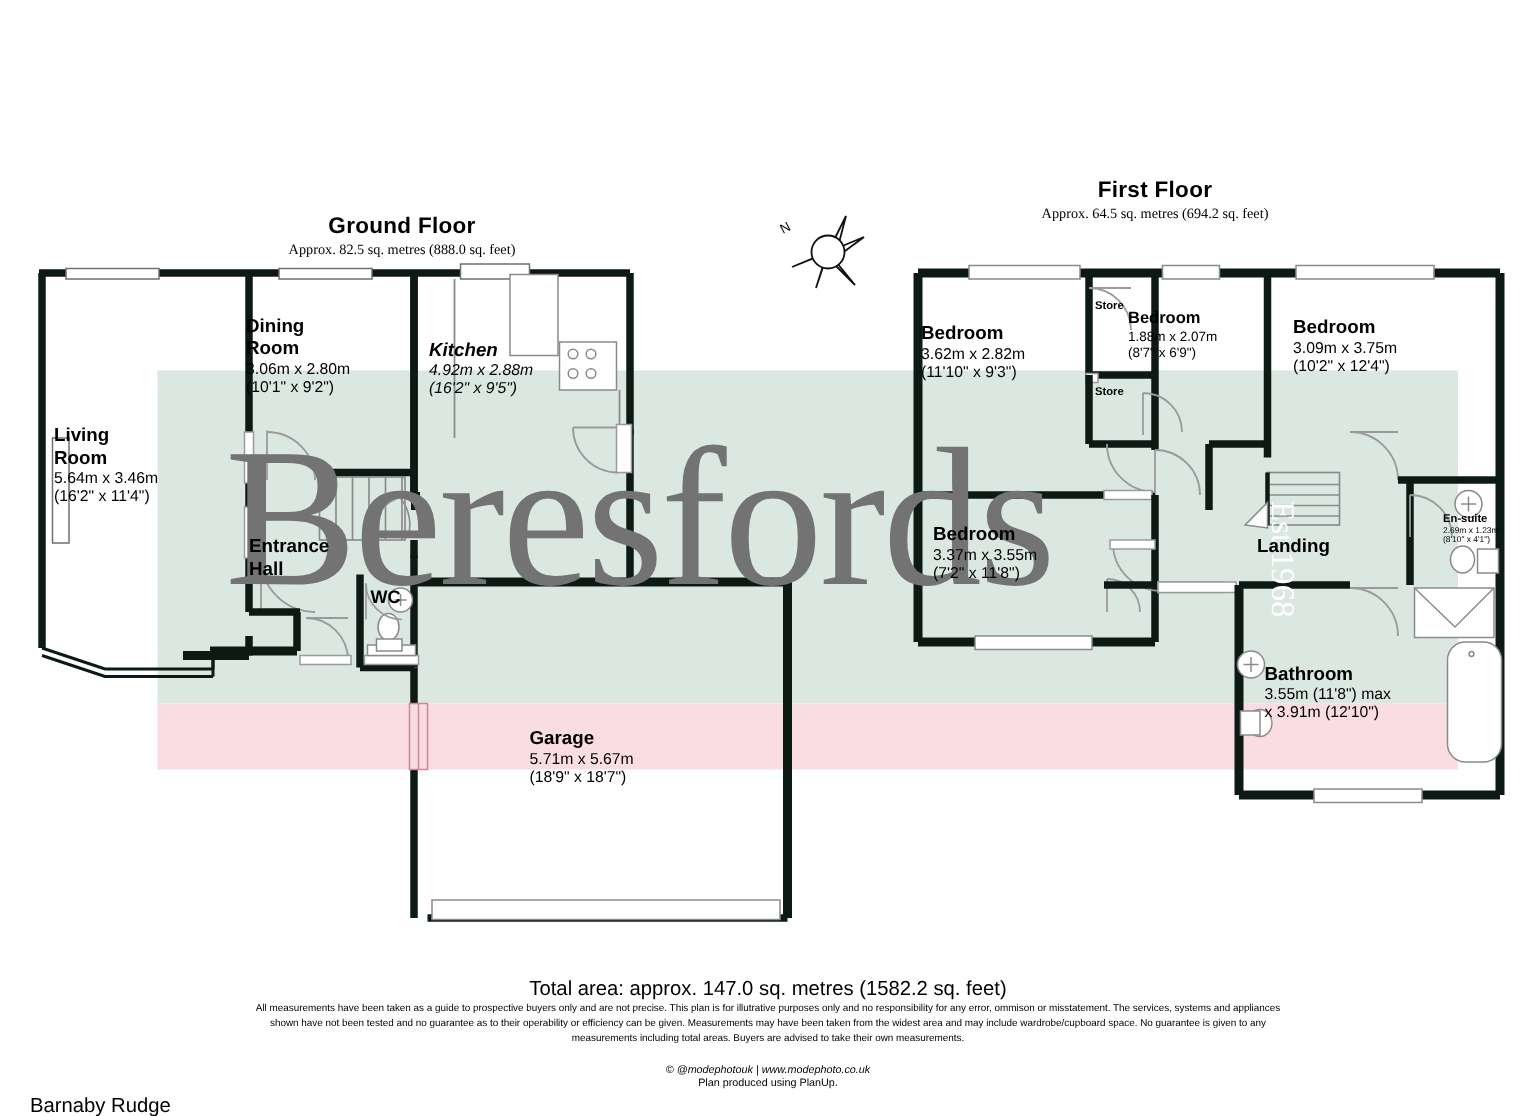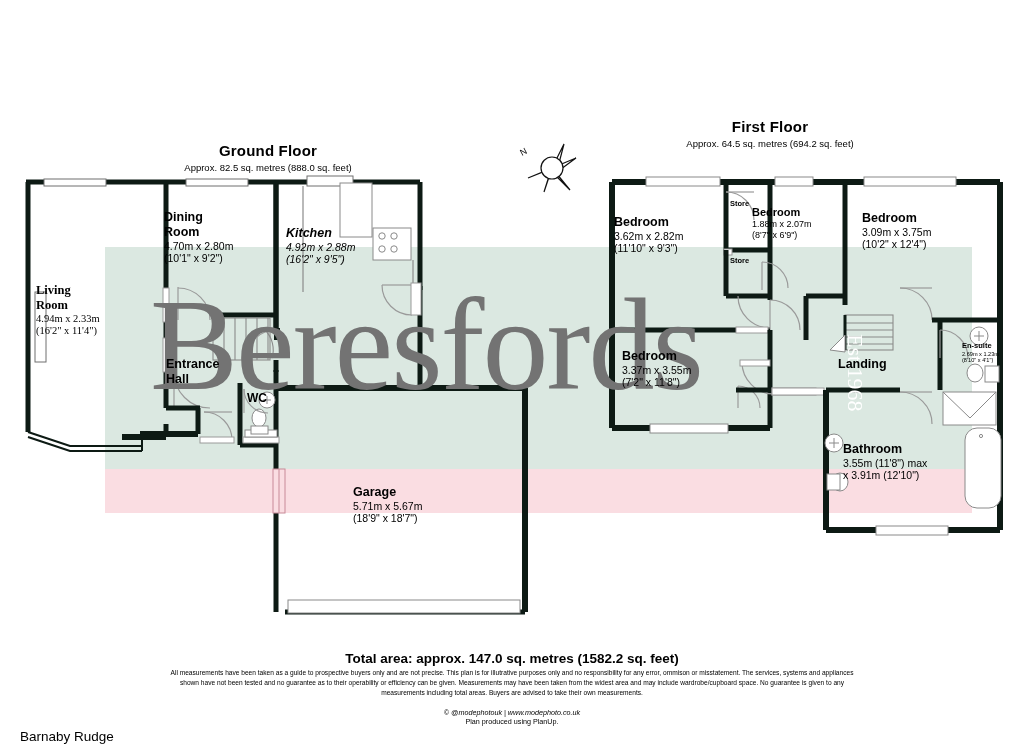--- a/index.html
+++ b/index.html
@@ -27,20 +27,21 @@
   .floor-title {
     text-align: center;
     font-weight: bold;
     font-size: 15px;
     letter-spacing: 0.2px;
   }
   .floor-sub {
     text-align: center;
     font-size: 9.5px;
     margin-top: 3px;
+    font-family: Liberation Serif, serif;
   }
 
   
   .room {
     position: absolute;
     text-align: left;
     line-height: 1.18;
     white-space: nowrap;
   }
   .room .rname {
@@ -66,21 +67,21 @@
     font-size: 12px;
     font-weight: bold;
   }
 
   
   .total-area {
     position: absolute;
     width: 100%;
     text-align: center;
     font-size: 13.5px;
-    font-weight: bold;
+    font-weight: normal;
   }
   .disclaimer {
     position: absolute;
     width: 700px;
     left: 162px;
     text-align: center;
     font-size: 6.6px;
     line-height: 1.55;
     color: #000;
   }
@@ -362,31 +363,31 @@
   <div class="abs txtlayer" style="left:158px; top:142px; width:220px;">
     <div class="floor-title">Ground Floor</div>
     <div class="floor-sub">Approx. 82.5 sq. metres (888.0 sq. feet)</div>
   </div>
 
   <div class="abs txtlayer" style="left:660px; top:118px; width:220px;">
     <div class="floor-title">First Floor</div>
     <div class="floor-sub">Approx. 64.5 sq. metres (694.2 sq. feet)</div>
   </div>
 
-  <div class="room txtlayer" style="left:36px; top:283px; width:124px;font-family:Liberation Serif, serif;">
+  <div class="room txtlayer" style="left:36px; top:283px; width:124px;">
     <div class="rname">Living</div>
     <div class="rname">Room</div>
-    <div class="rdim">4.94m x 2.33m</div>
+    <div class="rdim">5.64m x 3.46m</div>
     <div class="rdim">(16'2" x 11'4")</div>
   </div>
 
   <div class="room txtlayer" style="left:164px; top:210px; width:126px;">
     <div class="rname">Dining</div>
     <div class="rname">Room</div>
-    <div class="rdim">4.70m x 2.80m</div>
+    <div class="rdim">3.06m x 2.80m</div>
     <div class="rdim">(10'1" x 9'2")</div>
   </div>
 
   <div class="room txtlayer" style="left:286px; top:226px; width:120px;font-style:italic;">
     <div class="rname">Kitchen</div>
     <div class="rdim">4.92m x 2.88m</div>
     <div class="rdim">(16'2" x 9'5")</div>
   </div>
 
   <div class="room txtlayer" style="left:166px; top:357px; width:80px;">

